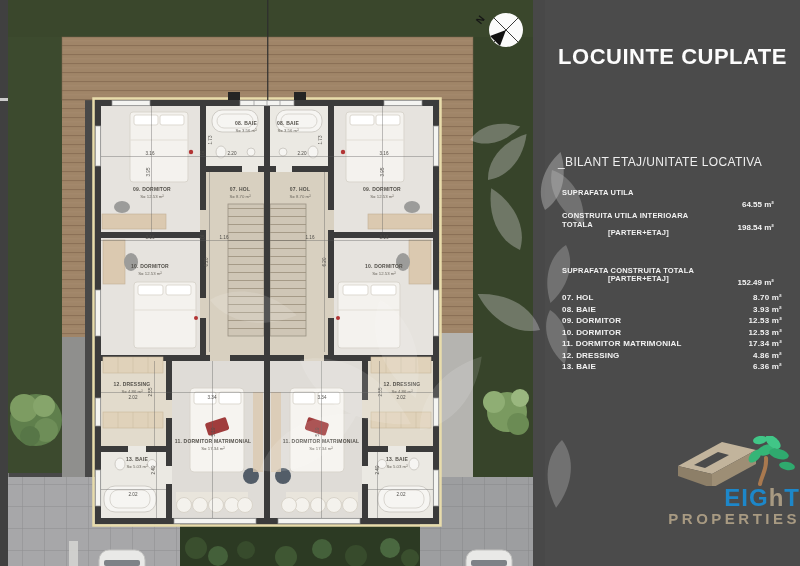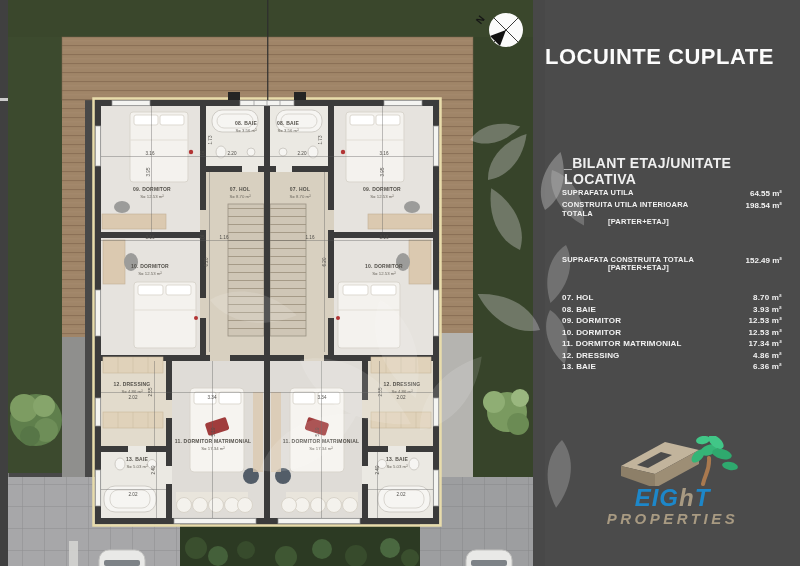--- a/index.html
+++ b/index.html
@@ -1,31 +1,31 @@
 <!DOCTYPE html>
 <html><head>
 <meta charset="utf-8">
 <style>
   html,body{margin:0;padding:0;background:#2f2f2f;}
   #stage{position:relative;width:800px;height:566px;overflow:hidden;
          font-family:"Liberation Sans",sans-serif;background:#484848;}
   #planSvg{position:absolute;left:0;top:0;z-index:0;}
   .panel{position:absolute;left:545px;top:0;width:255px;height:566px;z-index:2;color:#f2f2f2;}
-  .title{position:absolute;top:44px;left:0;width:100%;
+  .title{position:absolute;top:44px;left:0;width:100%;text-align:center;
          font-size:22px;font-weight:bold;letter-spacing:.5px;color:#fcfcfc;white-space:nowrap;}
-  .subtitle{position:absolute;top:155px;left:19px;font-size:14px;font-weight:bold;letter-spacing:.35px;color:#efefef;}
-  .summary{position:absolute;top:189px;left:17px;right:18px;}
+  .subtitle{position:absolute;top:155px;left:13px;font-size:12px;font-weight:normal;letter-spacing:.35px;color:#efefef;}
+  .summary{position:absolute;top:189px;left:17px;right:26px;}
   .srow{display:flex;justify-content:space-between;align-items:flex-start;margin-bottom:3px;}
   .srow .lbl{font-size:7.5px;font-weight:bold;letter-spacing:.2px;line-height:8.5px;width:158px;}
   .srow .sub{display:block;text-align:left;padding-left:46px;font-size:7.5px;font-weight:bold;line-height:8.5px;}
-  .srow .val{font-size:8px;font-weight:bold;white-space:nowrap;text-align:right;}
+  .srow .val{font-size:8px;font-weight:bold;white-space:nowrap;text-align:right;margin-top:11px;}
   .sgap{height:26px;}
   .roomlist{position:absolute;top:293px;left:17px;right:18px;}
   .rrow{display:flex;justify-content:space-between;height:11.5px;font-size:8px;font-weight:bold;letter-spacing:.2px;}
-  .logo{position:absolute;top:436px;left:0;width:100%;text-align:center;font-style:italic;}
+  .logo{position:absolute;top:436px;left:0;width:100%;text-align:right;}
   .logoword{font-size:24px;font-weight:bold;letter-spacing:1px;line-height:20px;margin-top:-2px;}
   .logosub{font-size:15px;font-weight:bold;letter-spacing:3.5px;color:#a89a82;margin-top:2px;}
   svg text{font-family:"Liberation Sans",sans-serif;}
   .rname{font-size:5px;font-weight:bold;fill:#53504a;letter-spacing:.2px;}
   .rarea{font-size:4.3px;fill:#6b675f;}
   .dim{font-size:4.6px;fill:#4e4c48;}
 </style>
 </head>
 <body>
 

